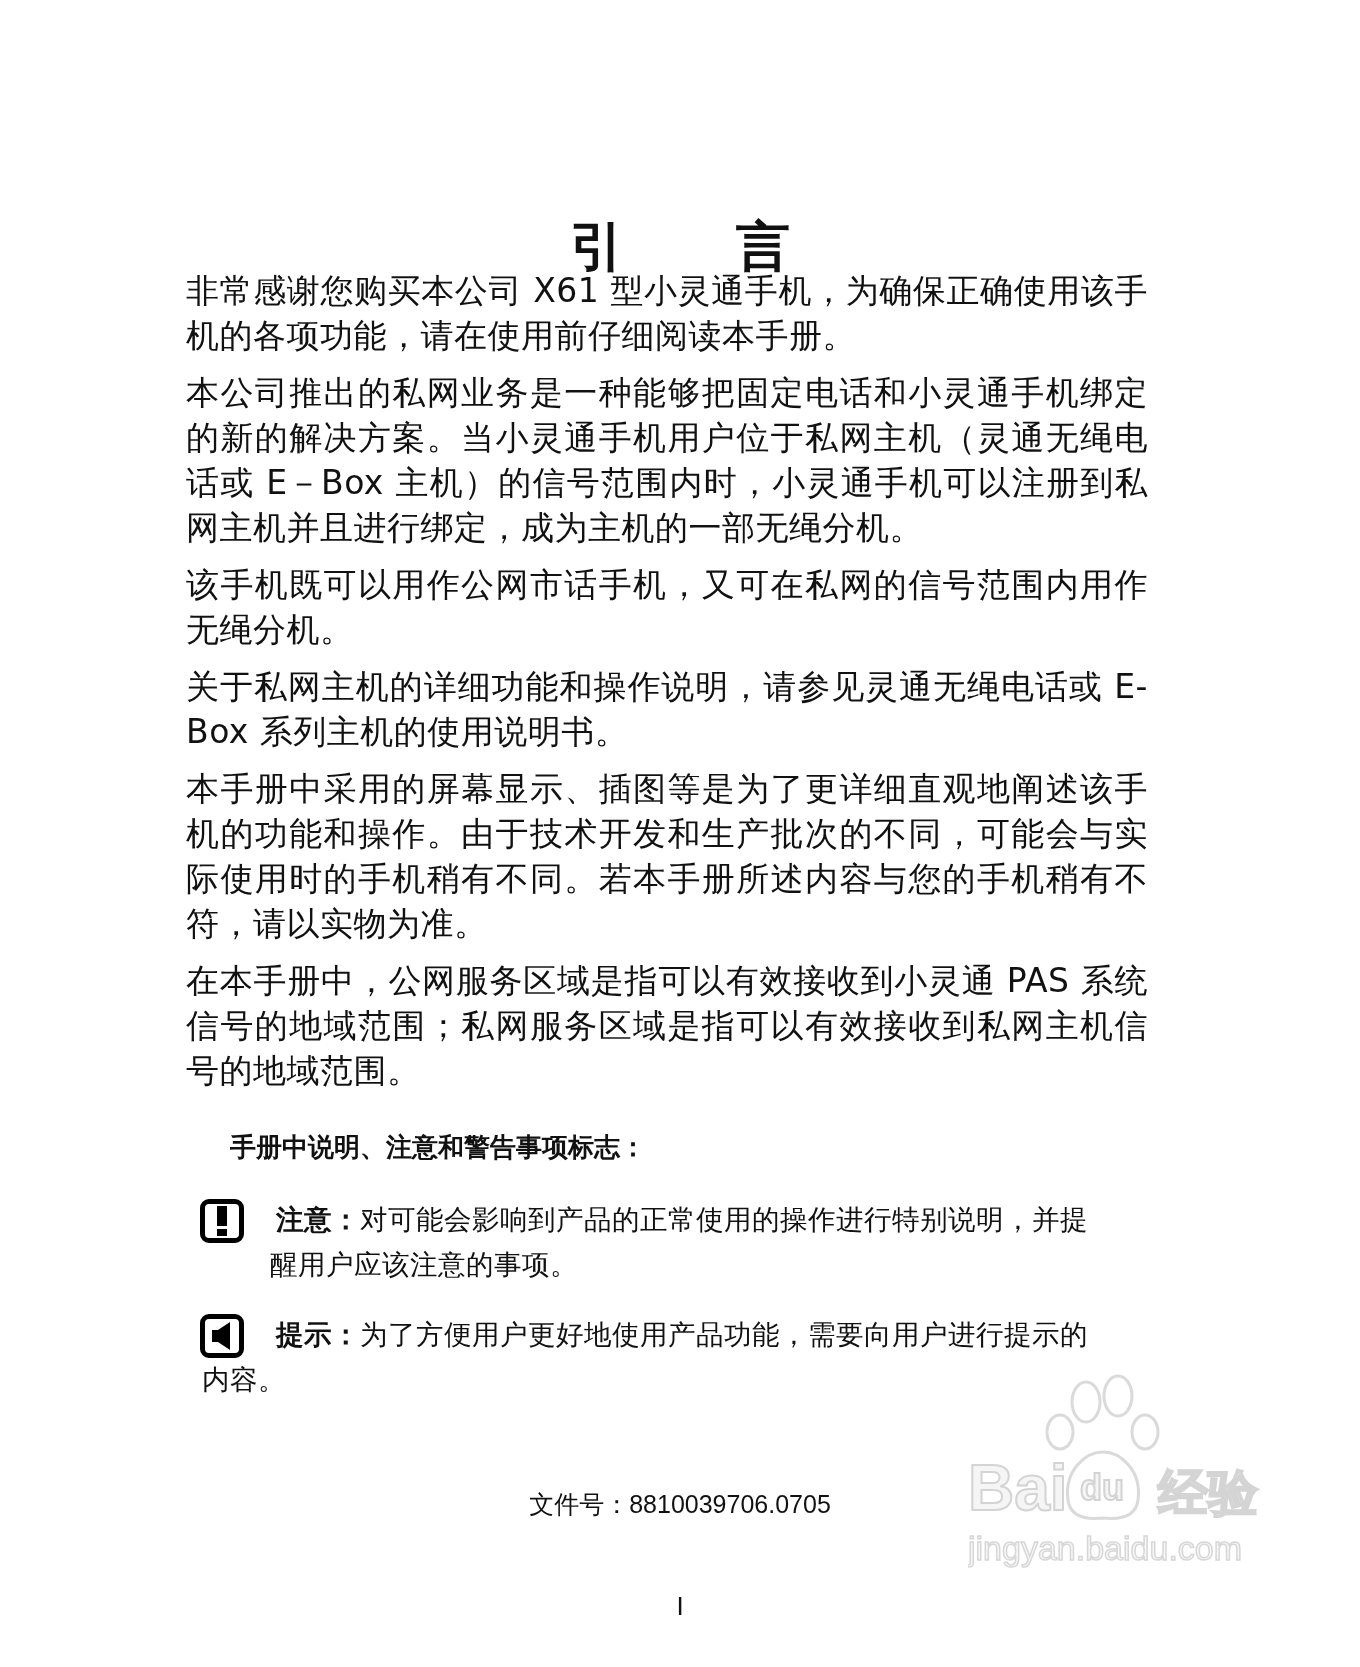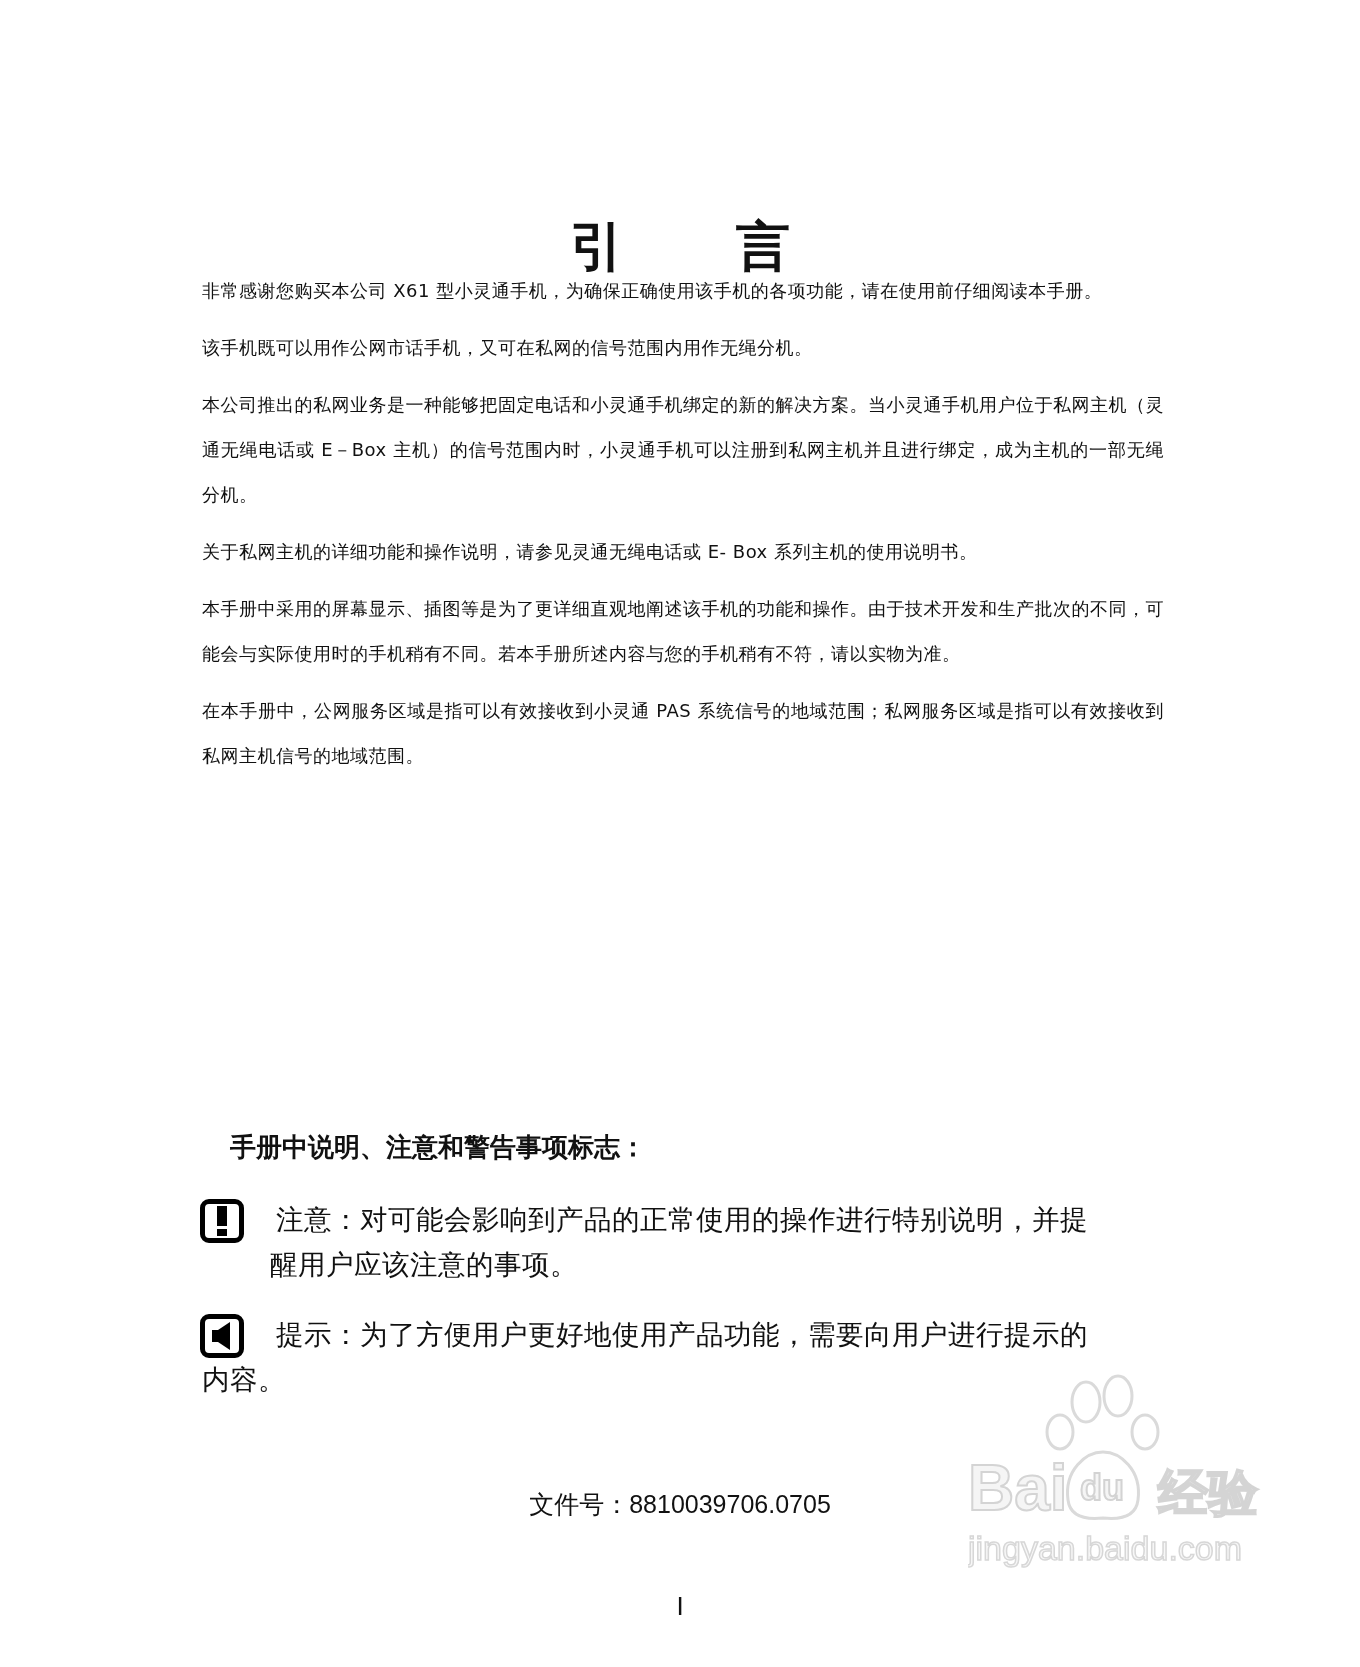--- a/index.html
+++ b/index.html
@@ -9,41 +9,41 @@
       color: #111111;
     }
     .page-title {
       position: absolute; left: 0; width: 1360px; top: 178px;
       text-align: center; font-size: 54px; line-height: 64px;
       font-family: "DejaVu Serif", "Liberation Serif", serif;
       font-weight: bold; letter-spacing: 0;
     }
     .page-title .gap { display: inline-block; width: 112px; }
     .body-text {
-      position: absolute; left: 202px; width: 962px;
-      font-size: 18px; line-height: 45px;
+      position: absolute; left: 186px; width: 962px;
+      font-size: 33px; line-height: 45px;
       text-align: justify; text-justify: inter-character;
       letter-spacing: 0.5px;
     }
     .body-text p { margin: 0 0 12px 0; }
     .section-heading {
       position: absolute; left: 202px; top: 1127px;
       font-size: 26px; line-height: 40px; font-weight: bold; margin-left: 28px;
     }
     .notice {
       position: absolute; left: 200px; width: 964px;
       font-size: 27.5px; line-height: 45px; letter-spacing: 0.5px;
     }
     .notice .icon-box {
       position: absolute; left: 0; top: 2px;
       width: 44px; height: 44px; box-sizing: border-box;
       border: 5px solid #000; border-radius: 9px;
       display: flex; align-items: center; justify-content: center;
     }
-    .notice .lead { font-weight: normal; }
+    .notice .lead { font-weight: bold; }
     .notice-caution .line1 { padding-left: 76px; display: block; }
     .notice-caution .line2 { padding-left: 70px; display: block; }
     .notice-tip .line1 { padding-left: 76px; display: block; }
     .notice-tip .line2 { padding-left: 2px; display: block; }
     .doc-number {
       position: absolute; left: 0; width: 1360px; top: 1486px;
       text-align: center; font-size: 25px; line-height: 36px;
       font-family: "Liberation Sans", sans-serif;
     }
     .doc-number .label { font-family: "DejaVu Sans", sans-serif; margin-top: 41px; }
@@ -59,22 +59,22 @@
   </style>
 </head>
 <body>
 
 <h1 class="page-title">
   <span>引</span><span class="gap"></span><span>言</span>
 </h1>
 
 <div class="body-text" style="top:268px;">
   <p>非常感谢您购买本公司 X61 型小灵通手机，为确保正确使用该手机的各项功能，请在使用前仔细阅读本手册。</p>
+  <p>本公司推出的私网业务是一种能够把固定电话和小灵通手机绑定的新的解决方案。当小灵通手机用户位于私网主机（灵通无绳电话或 E－Box 主机）的信号范围内时，小灵通手机可以注册到私网主机并且进行绑定，成为主机的一部无绳分机。</p>
   <p>该手机既可以用作公网市话手机，又可在私网的信号范围内用作无绳分机。</p>
-  <p>本公司推出的私网业务是一种能够把固定电话和小灵通手机绑定的新的解决方案。当小灵通手机用户位于私网主机（灵通无绳电话或 E－Box 主机）的信号范围内时，小灵通手机可以注册到私网主机并且进行绑定，成为主机的一部无绳分机。</p>
   <p>关于私网主机的详细功能和操作说明，请参见灵通无绳电话或 E- Box 系列主机的使用说明书。</p>
   <p>本手册中采用的屏幕显示、插图等是为了更详细直观地阐述该手机的功能和操作。由于技术开发和生产批次的不同，可能会与实际使用时的手机稍有不同。若本手册所述内容与您的手机稍有不符，请以实物为准。</p>
   <p>在本手册中，公网服务区域是指可以有效接收到小灵通 PAS 系统信号的地域范围；私网服务区域是指可以有效接收到私网主机信号的地域范围。</p>
 </div>
 
 <div class="section-heading">手册中说明、注意和警告事项标志：</div>
 
 <div class="notice notice-caution" style="top:1197px;">
   <span class="icon-box">
     <svg width="14" height="30" viewBox="0 0 14 30">

